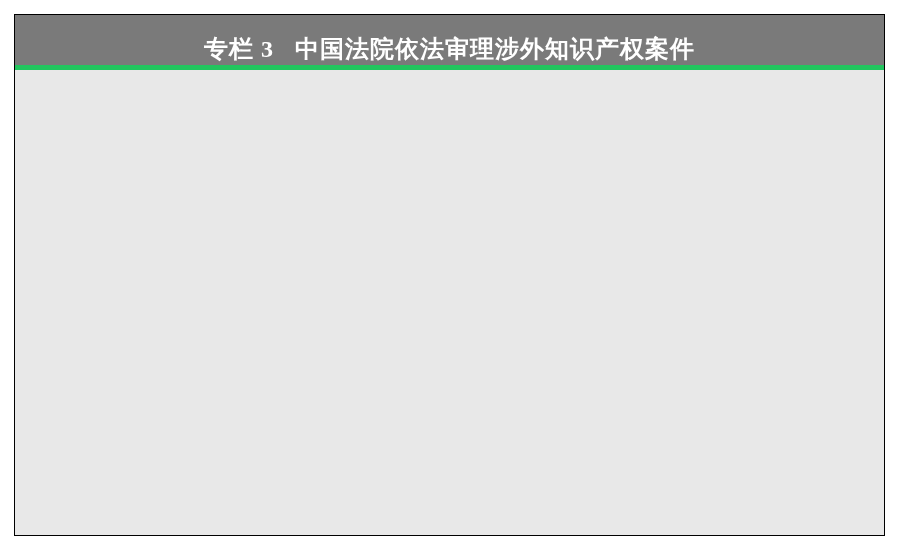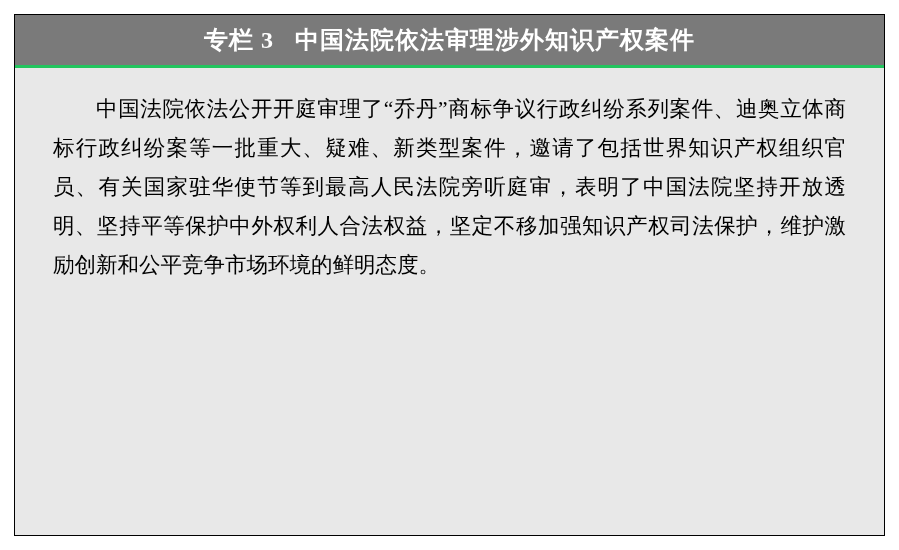--- a/index.html
+++ b/index.html
@@ -24,23 +24,23 @@
     display: flex;
     flex-direction: column;
     overflow: hidden;
   }
   .box-header {
     height: 50px;
     min-height: 50px;
     background: #7a7a7a;
     color: #ffffff;
     display: flex;
-    align-items: center;
+    align-items: flex-end;
     justify-content: center;
-    border-bottom: 3px solid #22c55e;
+    border-bottom: 5px solid #22c55e;
   }
   .box-title {
     font-size: 24px;
     font-weight: bold;
     letter-spacing: 1px;
     font-family: "Liberation Serif", "DejaVu Serif", serif;
     white-space: pre;
   }
   .box-body {
     flex: 1;
@@ -59,15 +59,14 @@
   }
 </style>
 </head>
 <body>
 
 <div class="box">
   <div class="box-header">
     <span class="box-title">专栏 3   中国法院依法审理涉外知识产权案件</span>
   </div>
   <div class="box-body">
-    <p class="para">中国法院依法公开开庭审理了“乔丹”商标争议行政纠纷系列案件、迪奥立体商标行政纠纷案等一批重大、疑难、新类型案件，邀请了包括世界知识产权组织官员、有关国家驻华使节等到最高人民法院旁听庭审，表明了中国法院坚持开放透明、坚持平等保护中外权利人合法权益，坚定不移加强知识产权司法保护，维护激励创新和公平竞争市场环境的鲜明态度。</p>
   </div>
 </div>
 
 </body></html>

